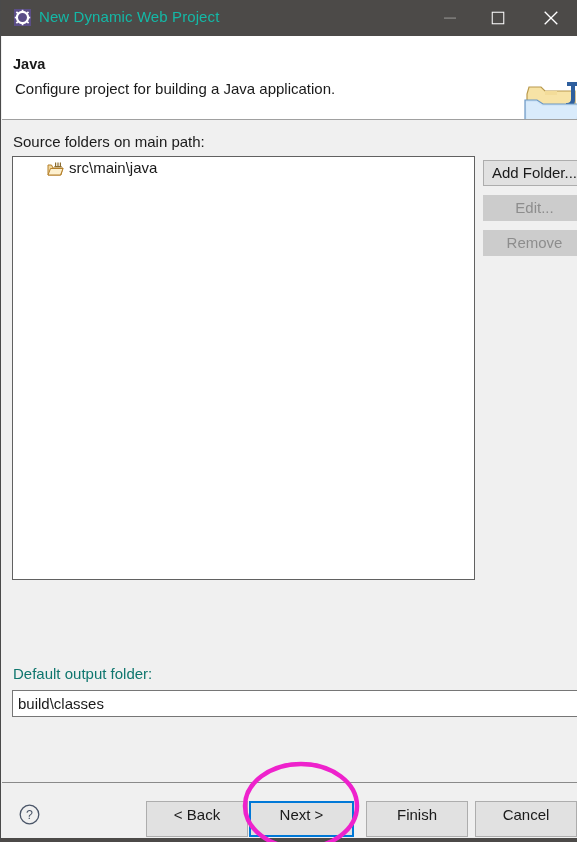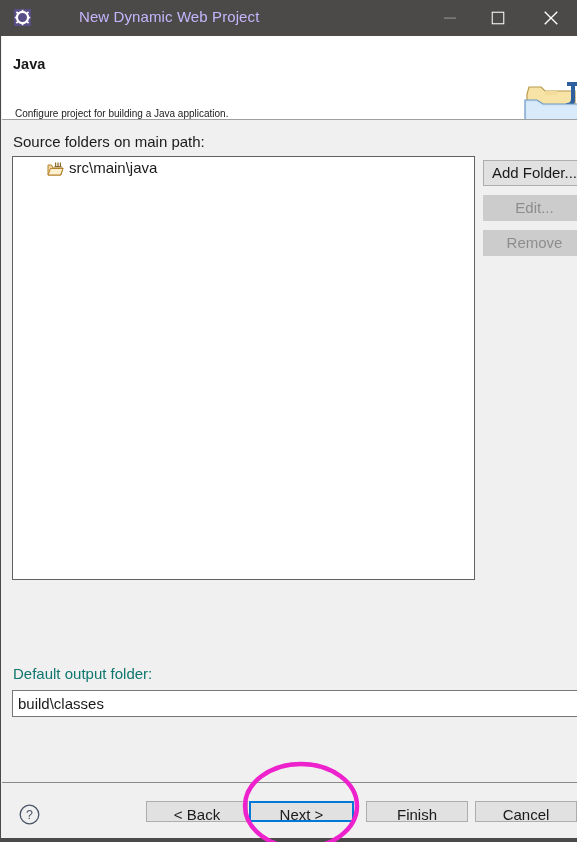--- a/index.html
+++ b/index.html
@@ -38,24 +38,23 @@
     position: absolute;
     left: 13px; top: 9px;
     width: 17px; height: 17px;
     background: #5b4e87;
   }
   #title-icon svg { display: block; }
   #title-text {
     position: absolute;
     left: 38px; top: 8px;
     font-size: 15px;
-    color: #c4b5fd;
+    color: #14b8a6;
     letter-spacing: 0.1px;
     white-space: nowrap;
-    margin-left: 40px;
   }
   .winbtn {
     position: absolute;
     top: 0;
     width: 46px;
     height: 36px;
     cursor: default;
   }
   .winbtn svg { position: absolute; left: 50%; top: 50%; transform: translate(-50%,-50%); }
   #btn-min { left: 426px; }
@@ -76,23 +75,22 @@
   #header-title {
     position: absolute;
     left: 11px; top: 20px;
     font-size: 14.5px;
     font-weight: bold;
     color: #1a1a1a;
   }
   #header-desc {
     position: absolute;
     left: 13px; top: 44px;
-    font-size: 10px;
-    color: #1a1a1a;
-    margin-top: 28px;
+    font-size: 15px;
+    color: #1a1a1a;
   }
   #header-icon {
     position: absolute;
     left: 521px; top: 42px;
     width: 64px; height: 56px;
   }
 
   
   #label-source {
     position: absolute;
@@ -186,21 +184,21 @@
     background: #8a8a8a;
   }
   #help-icon {
     position: absolute;
     left: 18px; top: 804px;
     width: 21px; height: 21px;
   }
   .footbtn {
     position: absolute;
     top: 801px;
-    height: 21px;
+    height: 36px;
     background: #e1e1e1;
     border: 1px solid #adadad;
     box-sizing: border-box;
     font-size: 15px;
     color: #1a1a1a;
     text-align: center;
     line-height: 26px;
     white-space: nowrap;
   }
   #btn-back { left: 145px; width: 102px; }

